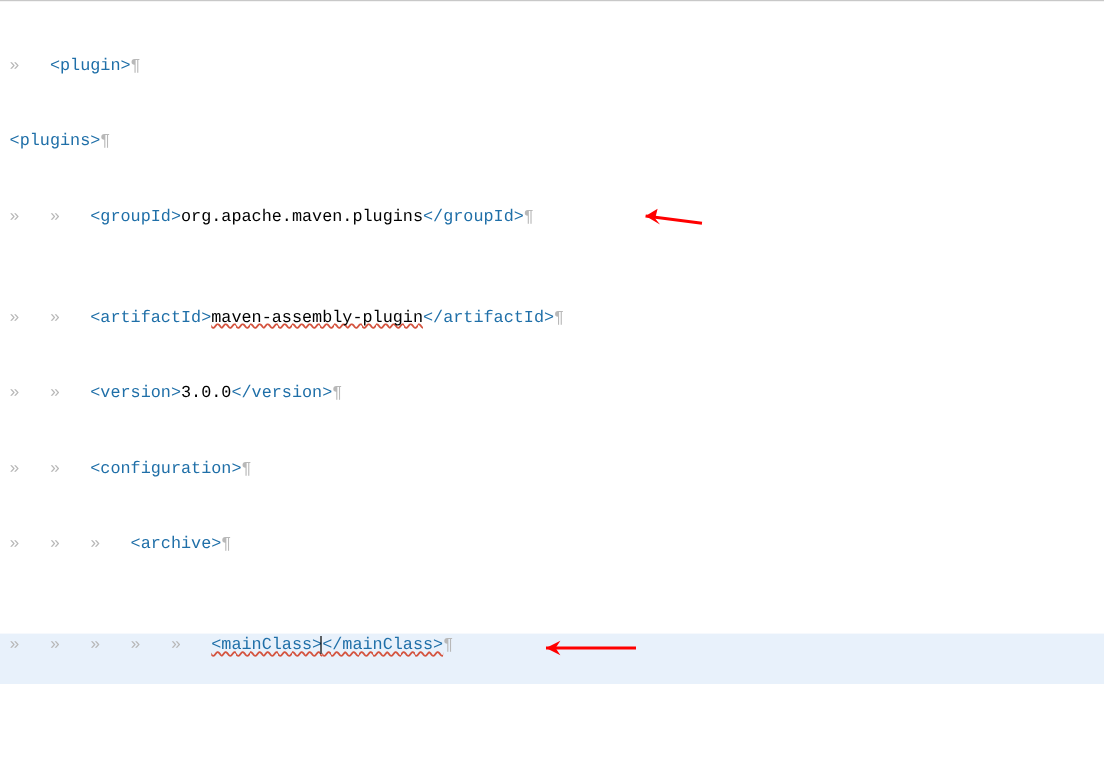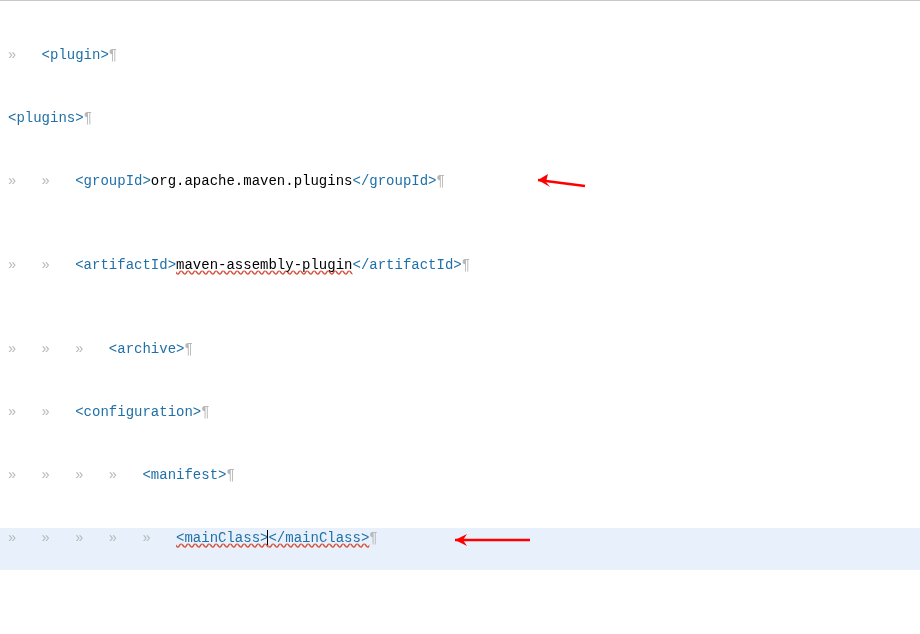--- a/index.html
+++ b/index.html
@@ -57,26 +57,26 @@
 
 <div class="line"><span class="ws">»   </span><span class="ws">»   </span><span class="tag">&lt;groupId&gt;</span><span class="txt">org.apache.maven.plugins</span><span class="tag">&lt;/groupId&gt;</span><span class="ws">¶</span>
 <svg class="arrow" style="left:530px; top:1px;" width="60" height="22">
         <path d="M55 14 L8 8" stroke="#ff0000" stroke-width="2.5" fill="none"></path>
         <path d="M8 8 L18 2 L16 10 L20 15 Z" fill="#ff0000"></path>
       </svg>
 </div>
 
 <div class="line"><span class="ws">»   </span><span class="ws">»   </span><span class="tag">&lt;artifactId&gt;</span><span class="txt err">maven-assembly-plugin</span><span class="tag">&lt;/artifactId&gt;</span><span class="ws">¶</span></div>
 
+<div class="line"><span class="ws">»   </span><span class="ws">»   </span><span class="tag">&lt;version&gt;</span><span class="txt">3.0.0</span><span class="tag">&lt;/version&gt;</span><span class="ws">¶</span></div>
+
+<div class="line"><span class="ws">»   </span><span class="ws">»   </span><span class="tag">&lt;configuration&gt;</span><span class="ws">¶</span></div>
 
 <div class="line"><span class="ws">»   </span><span class="ws">»   </span><span class="ws">»   </span><span class="tag">&lt;archive&gt;</span><span class="ws">¶</span></div>
 
-<div class="line"><span class="ws">»   </span><span class="ws">»   </span><span class="tag">&lt;configuration&gt;</span><span class="ws">¶</span></div>
-
-<div class="line"><span class="ws">»   </span><span class="ws">»   </span><span class="ws">»   </span><span class="ws">»   </span><span class="tag">&lt;manifest&gt;</span><span class="ws">¶</span></div>
 
 <div class="line highlight"><span class="ws">»   </span><span class="ws">»   </span><span class="ws">»   </span><span class="ws">»   </span><span class="ws">»   </span><span class="tag err">&lt;mainClass&gt;</span><span class="cursor"></span><span class="tag err">&lt;/mainClass&gt;</span><span class="ws">¶</span>
 <svg class="arrow" style="left:445px; top:4px;" width="90" height="16">
         <path d="M85 8 L10 8" stroke="#ff0000" stroke-width="2.5" fill="none"></path>
         <path d="M10 8 L22 2 L18 8 L22 14 Z" fill="#ff0000"></path>
       </svg>
 </div>
 
 
 

